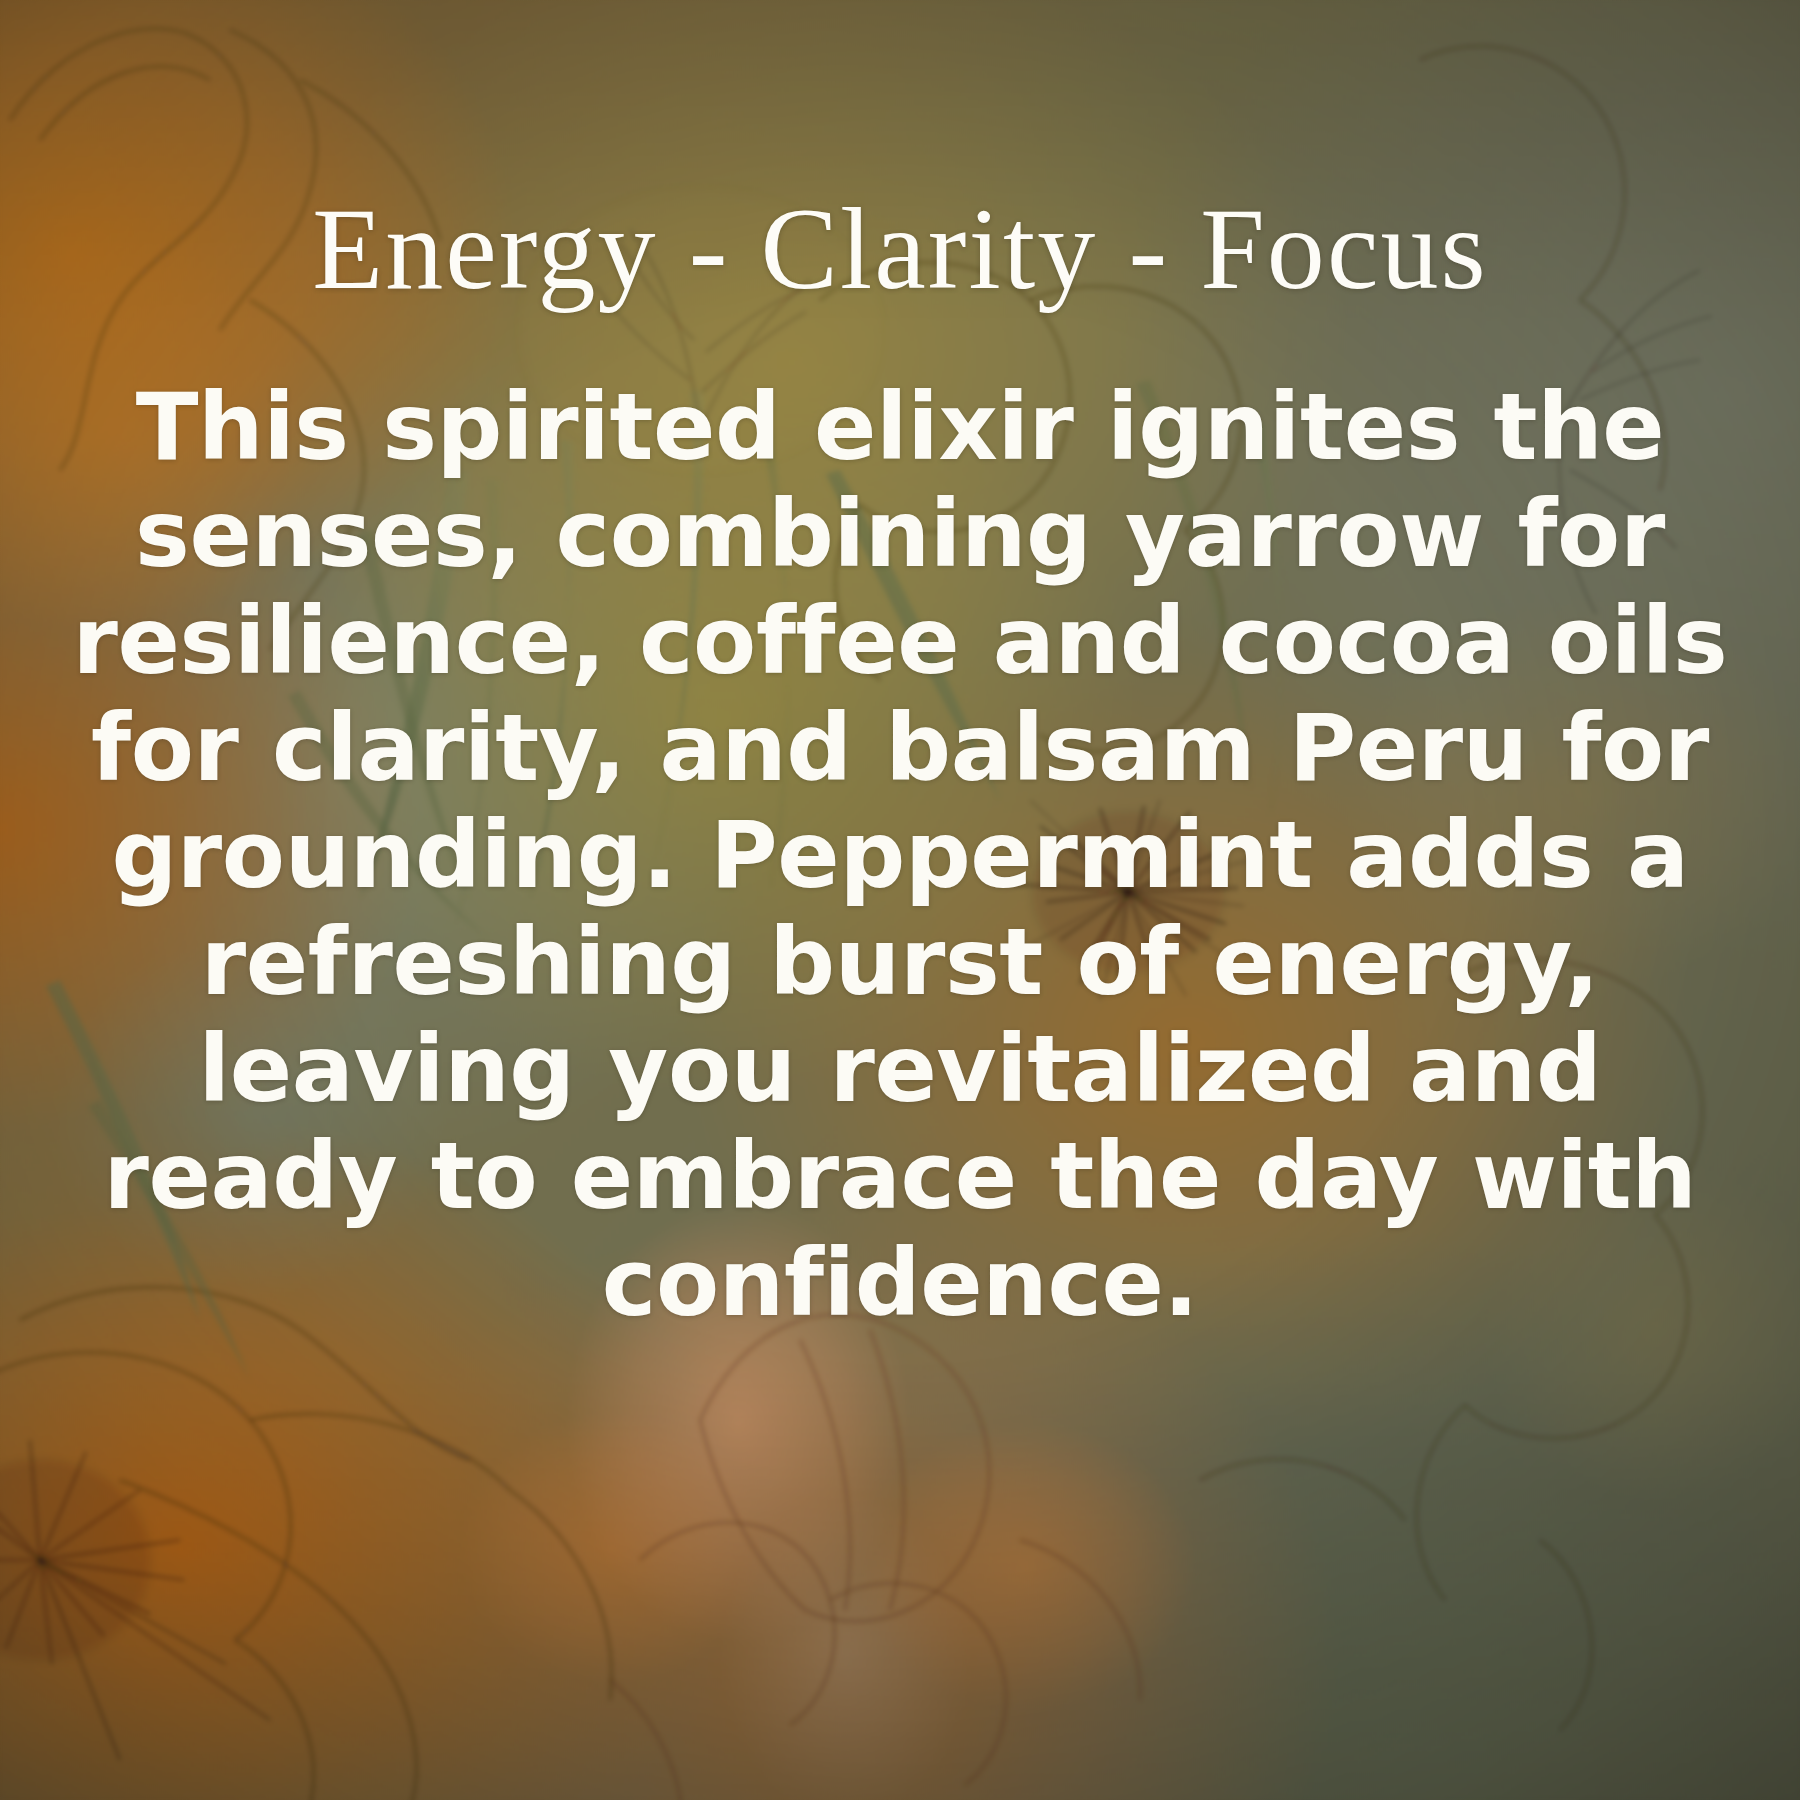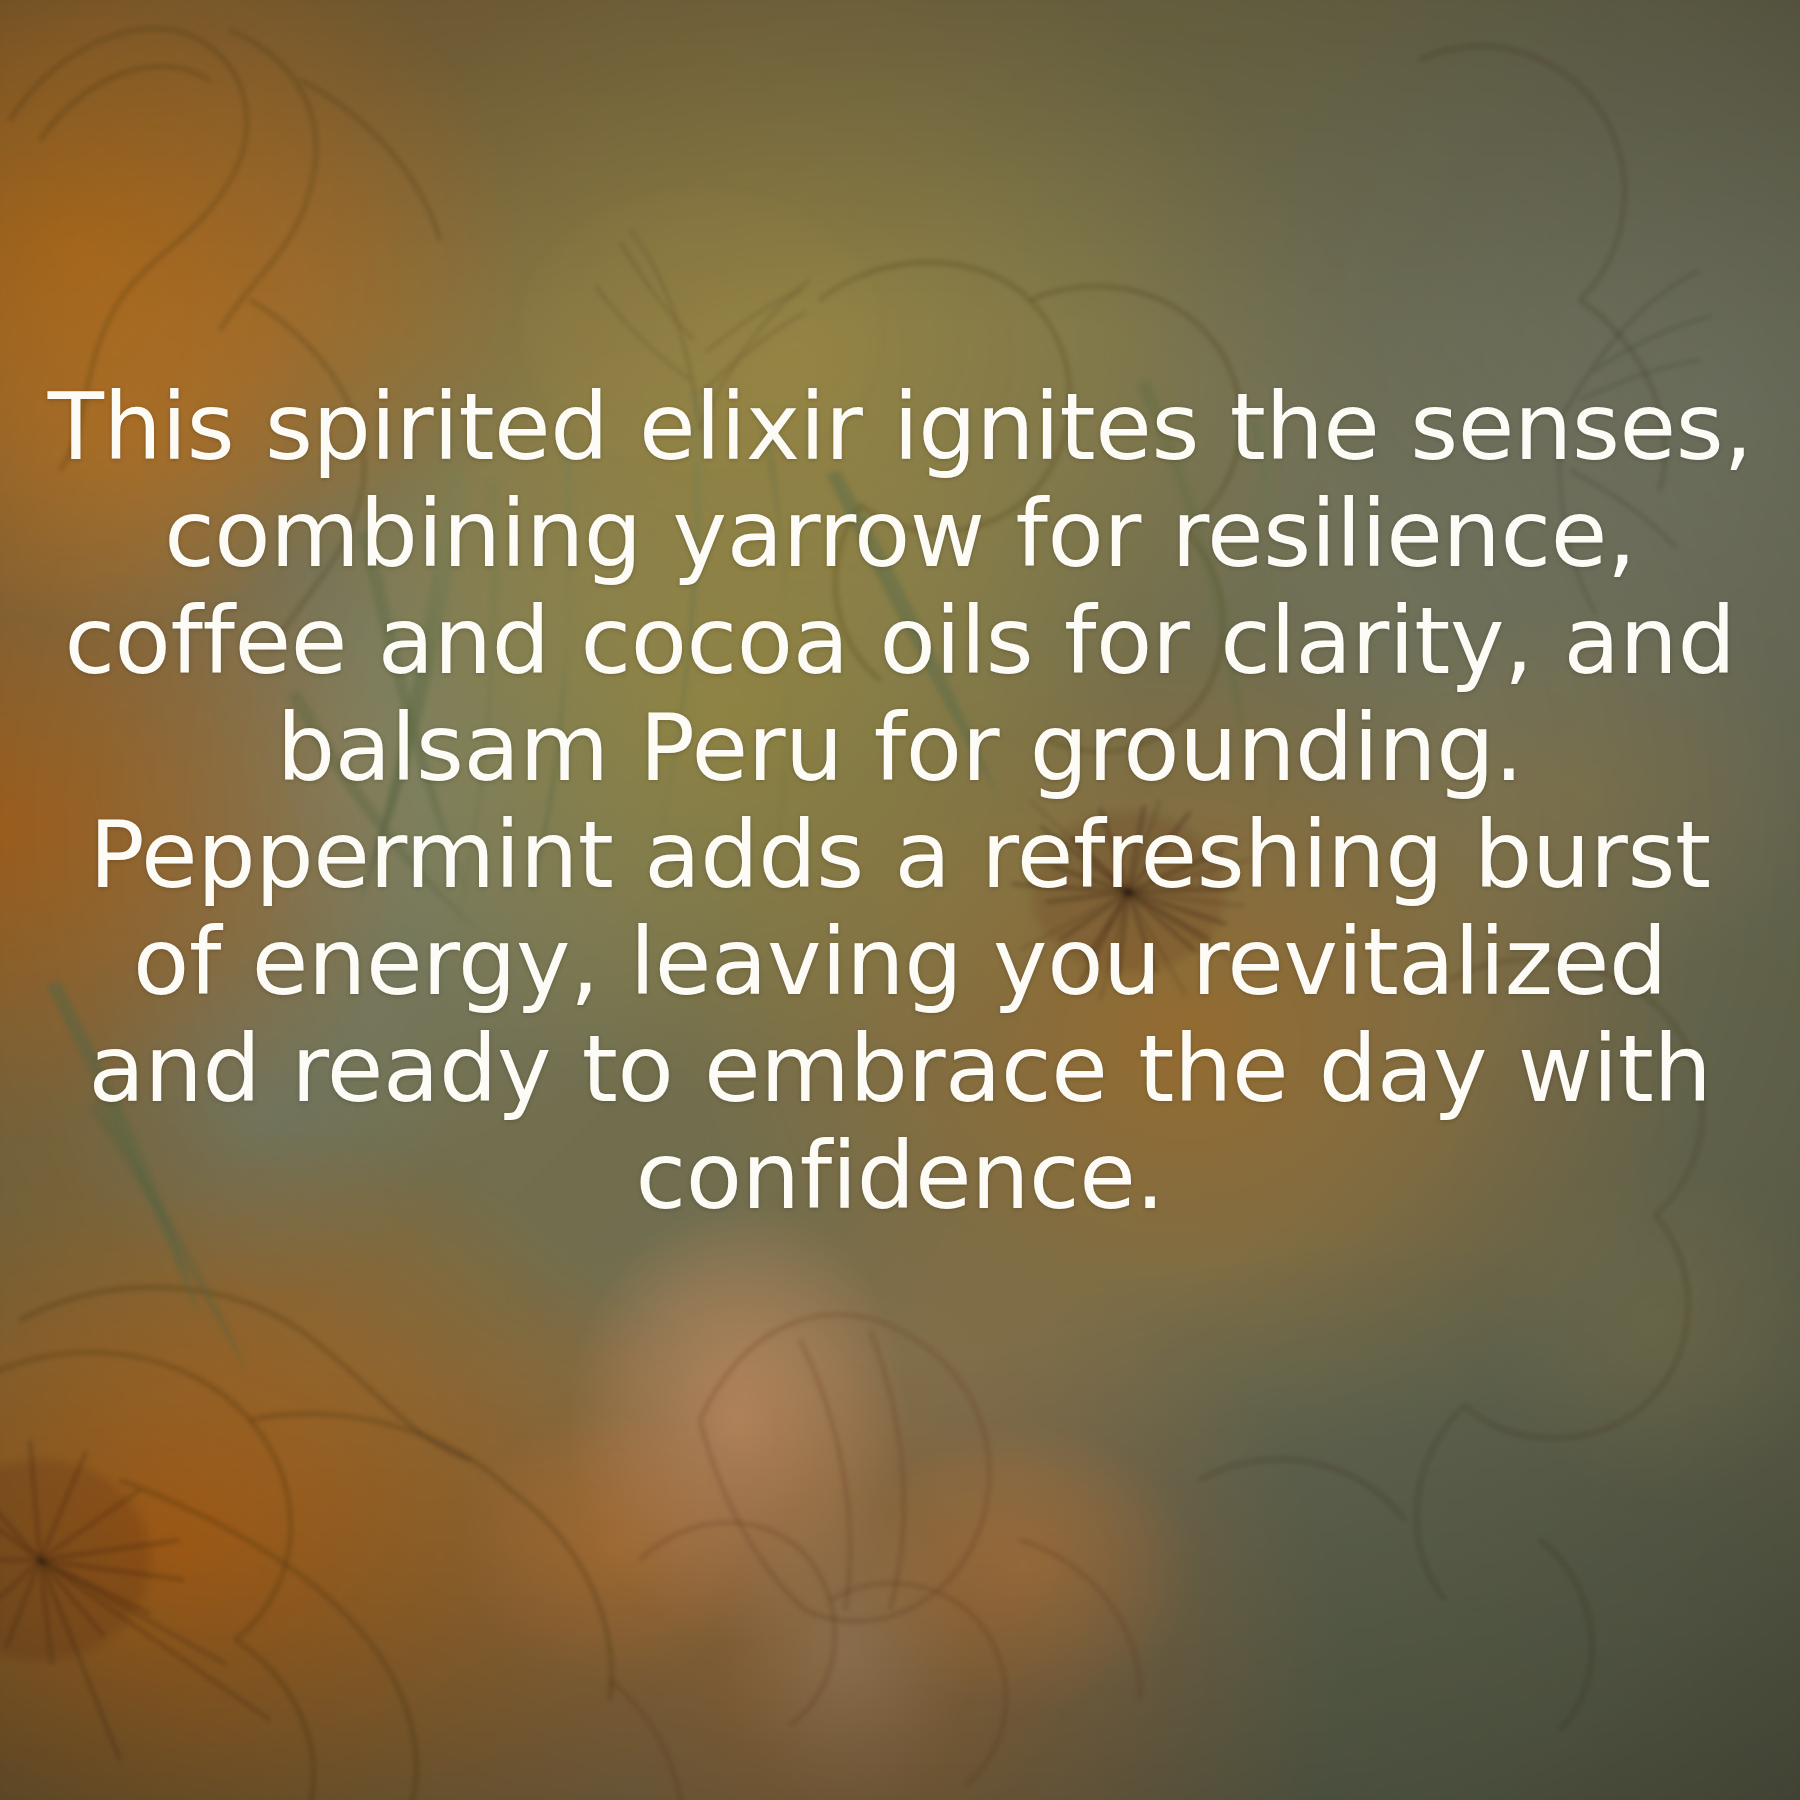--- a/index.html
+++ b/index.html
@@ -102,21 +102,21 @@
     white-space: nowrap;
   }
 
   .bodycopy {
     position: absolute;
     top: 366px;
     left: 40px;
     width: 1720px;
     text-align: center;
     font-family: "DejaVu Sans", "Liberation Sans", sans-serif;
-    font-weight: 400;
+    font-weight: 700;
     font-size: 92px;
     line-height: 107px;
     letter-spacing: -0.004em;
     word-spacing: 0.02em;
     color: #fcfbf5;
     text-shadow: 0 1px 4px rgba(40,32,18,0.26);
     margin-top: 8px;
   }
 </style>
 </head>
@@ -274,16 +274,17 @@
         <ellipse cx="40" cy="1560" rx="110" ry="100" fill="#2a1c10" opacity="0.12"></ellipse>
         <ellipse cx="700" cy="330" rx="180" ry="140" fill="#9a8a3e" opacity="0.12"></ellipse>
       </g>
     </svg>
   </div>
 
   <div class="bg-vignette"></div>
   <div class="bg-soften"></div>
 
   <div class="content">
+    <h1 class="headline">Energy - Clarity - Focus</h1>
     <p class="bodycopy">This spirited elixir ignites the senses, combining yarrow for resilience, coffee and cocoa oils for clarity, and balsam Peru for grounding. Peppermint adds a refreshing burst of energy, leaving you revitalized and ready to embrace the day with confidence.</p>
   </div>
 
 </div>
 
 </body></html>

